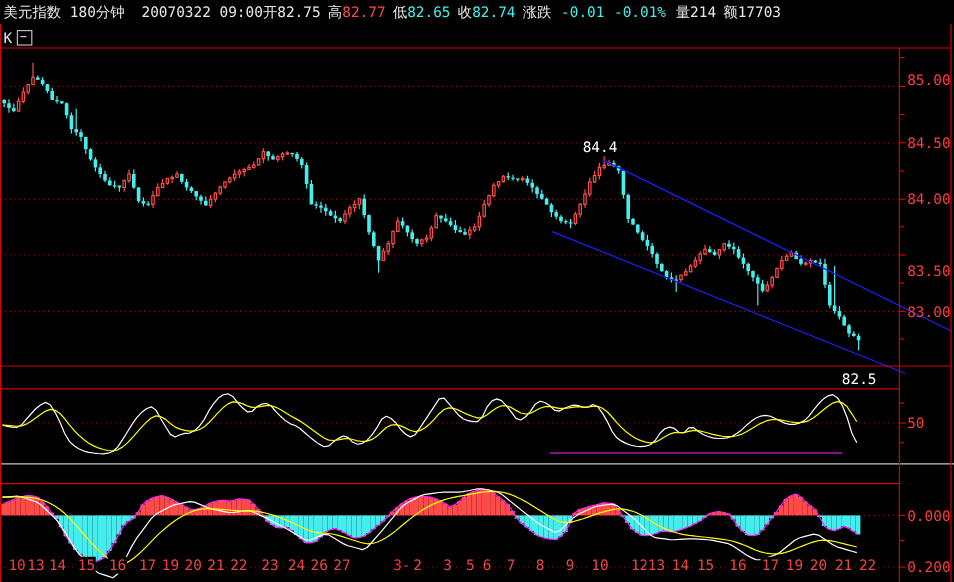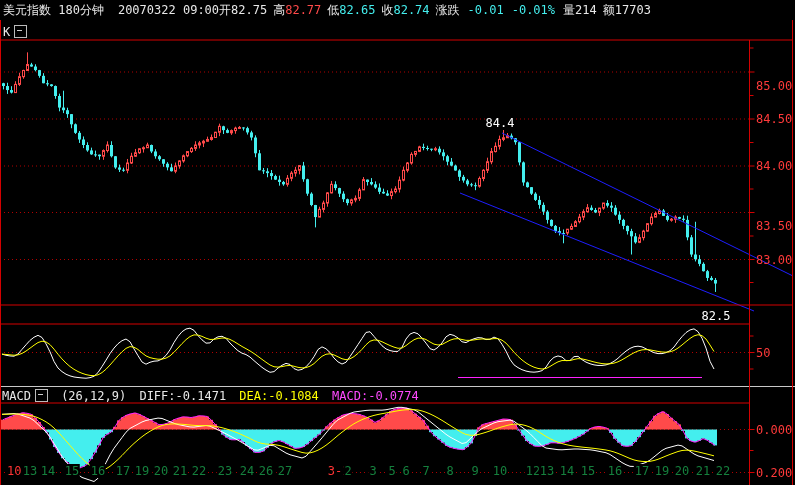--- a/index.html
+++ b/index.html
@@ -12,21 +12,21 @@
   .cicon .minus{position:absolute;left:2px;top:4px;width:5px;height:1px;background:#ccc;}
   .panel-label{position:absolute;color:#e8e8e8;white-space:nowrap;}
   .hdr{position:absolute;left:2px;white-space:nowrap;color:#e8e8e8;}
   .hdr .yl{color:#ffff00;}
   .hdr .mg{color:#ff4aff;}
   .hdr .wh{color:#e8e8e8;}
   .hdr span{margin-right:6px;}
   #chart{position:absolute;left:0;top:0;}
   #overlays .lb{position:absolute;white-space:nowrap;}
   #overlays .axlb{color:#ff3a3a;}
-  #overlays .dt{background:#000;padding:0 1px;color:#15803d;}
+  #overlays .dt{background:#000;padding:0 1px;color:#ef4444;}
   #overlays .dt.red{color:#ff3434;}
   #overlays .ann{color:#ffffff;background:#000;transform:translate(-50%,-50%);}
 </style>
 </head>
 <body>
 
 <div id="screen">
 
   <div id="topbar"><span style="color: rgb(232, 232, 232); margin-right: 14px;">美元指数 180分钟</span><span style="color: rgb(232, 232, 232); margin-right: 0px;">20070322 09:00</span><span style="color: rgb(232, 232, 232); margin-right: 0px;">开</span><span style="color: rgb(232, 232, 232); margin-right: 6px;">82.75</span><span style="color: rgb(232, 232, 232); margin-right: 0px;">高</span><span style="color: rgb(255, 74, 74); margin-right: 6px;">82.77</span><span style="color: rgb(232, 232, 232); margin-right: 0px;">低</span><span style="color: rgb(68, 238, 238); margin-right: 6px;">82.65</span><span style="color: rgb(232, 232, 232); margin-right: 0px;">收</span><span style="color: rgb(68, 238, 238); margin-right: 6px;">82.74</span><span style="color: rgb(232, 232, 232); margin-right: 8px;">涨跌</span><span style="color: rgb(68, 238, 238); margin-right: 8px;">-0.01</span><span style="color: rgb(68, 238, 238); margin-right: 8px;">-0.01%</span><span style="color: rgb(232, 232, 232); margin-right: 0px;">量</span><span style="color: rgb(232, 232, 232); margin-right: 6px;">214</span><span style="color: rgb(232, 232, 232); margin-right: 0px;">额</span><span style="color: rgb(232, 232, 232); margin-right: 0px;">17703</span></div>
 
@@ -609,30 +609,23 @@
       <line x1="749.5" y1="429.5" x2="754.5" y2="429.5" stroke="#d40000" stroke-width="1"></line>
       <line x1="749.5" y1="472.5" x2="754.5" y2="472.5" stroke="#d40000" stroke-width="1"></line>
       <line x1="749.5" y1="450.5" x2="753.5" y2="450.5" stroke="#d40000" stroke-width="1"></line>
     </svg>
 
   <div class="panel-label" style="left:3px;top:25px;">
     <span>K</span><span class="cicon"><span class="minus"></span></span>
   </div>
 
 
-  <div class="hdr" style="top:389px;">
-    <span class="wh" style="margin-right:0;">MACD</span><span class="cicon"><span class="minus"></span></span>
-    <span class="wh">(26,12,9)</span>
-    <span class="wh">DIFF:-0.1471</span>
-    <span class="yl">DEA:-0.1084</span>
-    <span class="mg">MACD:-0.0774</span>
-  </div>
 
   <div id="overlays">
-      <div class="lb axlb" style="left: 756px; top: 79px;">85.00</div>
+      <div class="lb axlb" style="left: 756px; top: 60px;">85.00</div>
       <div class="lb axlb" style="left: 756px; top: 112px;">84.50</div>
       <div class="lb axlb" style="left: 756px; top: 159px;">84.00</div>
       <div class="lb axlb" style="left: 756px; top: 219px;">83.50</div>
       <div class="lb axlb" style="left: 756px; top: 252.5px;">83.00</div>
       <div class="lb axlb" style="left: 756px; top: 345.5px;">50</div>
       <div class="lb axlb" style="left: 756px; top: 422.5px;">0.000</div>
       <div class="lb axlb" style="left: 756px; top: 465.5px;">0.200</div>
       <div class="lb dt red" style="left: 6px; top: 464px;">10</div>
       <div class="lb dt" style="left: 30px; top: 464px; transform: translateX(-50%);">13</div>
       <div class="lb dt" style="left: 48px; top: 464px; transform: translateX(-50%);">14</div>

